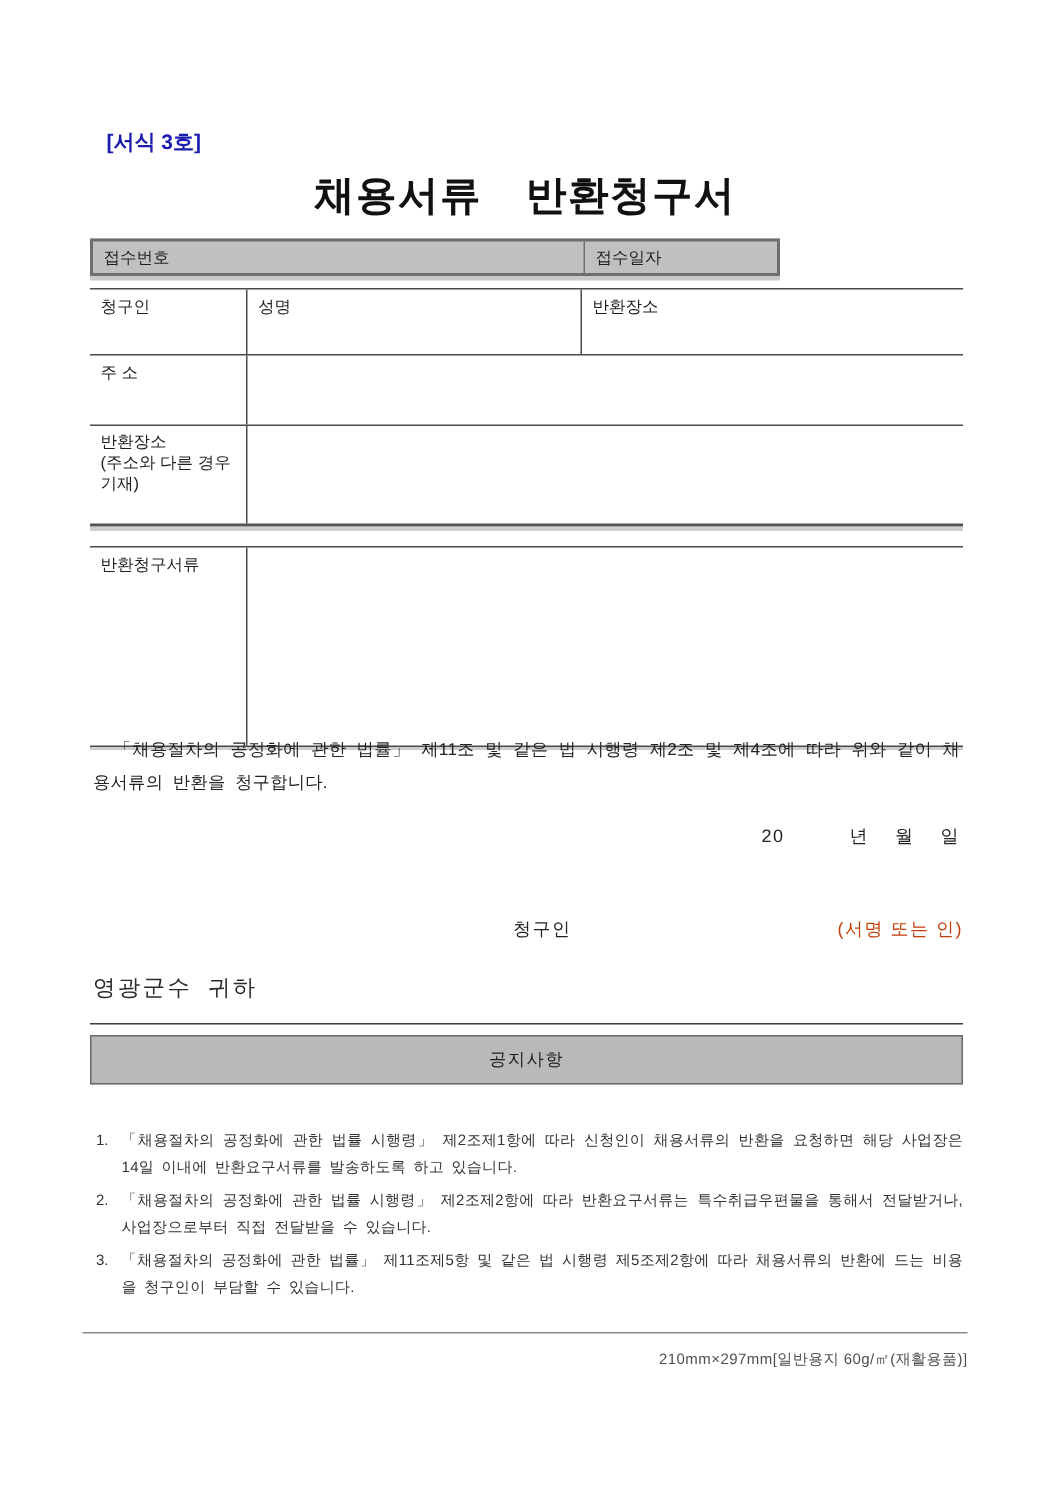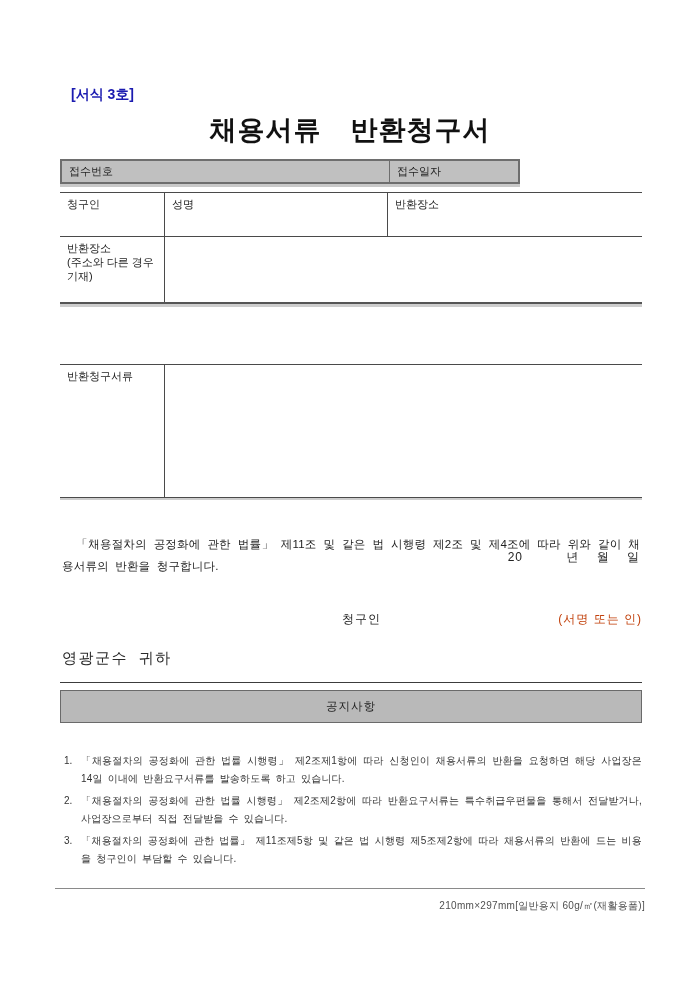--- a/index.html
+++ b/index.html
@@ -54,21 +54,21 @@
   .docs-table {
     position:absolute; left:60px; top:364px; width:582px; height:134px;
     border-top:1.5px solid #4a4a4a; border-bottom:1.5px solid #4a4a4a;
     box-shadow:0 2px 0 0 #cdcdcd;
     display:flex;
   }
 
   .statement {
     position:absolute; left:62px; top:489px; width:578px;
     font-size:11.5px; line-height:22px; color:#222;
-    text-align:justify; text-indent:14px; word-spacing:3px; letter-spacing:0.2px;margin-top:44px;
+    text-align:justify; text-indent:14px; word-spacing:3px; letter-spacing:0.2px;
   }
   .date-line {
     position:absolute; right:60px; top:549px;
     font-size:12px; color:#222; white-space:pre; letter-spacing:1px;
   }
   .sign-row { position:absolute; left:60px; top:611px; width:582px; height:18px; }
   .sign-claimant { position:absolute; left:282px; top:0; font-size:12px; letter-spacing:1px; color:#222; }
   .sign-note { position:absolute; right:0; top:0; font-size:12px; letter-spacing:1px; color:#c2410c; }
   .addressee {
     position:absolute; left:62px; top:649px;
@@ -107,20 +107,24 @@
     <div class="receipt-cell first">접수번호</div>
     <div class="receipt-cell second">접수일자</div>
   </div>
 
   <div class="main-table">
     <div class="mt-row row-a">
       <div class="mt-cell lbl-col">청구인</div>
       <div class="mt-cell mid">성명</div>
       <div class="mt-cell last">반환장소</div>
     </div>
+    <div class="mt-row row-b">
+      <div class="mt-cell lbl-col">주 소</div>
+      <div class="mt-cell fill-cell"></div>
+    </div>
     <div class="mt-row row-c">
       <div class="mt-cell lbl-col wrap-label">
         <span>반환장소</span><br>
         <span>(주소와 다른 경우 기재)</span>
       </div>
       <div class="mt-cell fill-cell"></div>
     </div>
   </div>
 
   <div class="docs-table">

